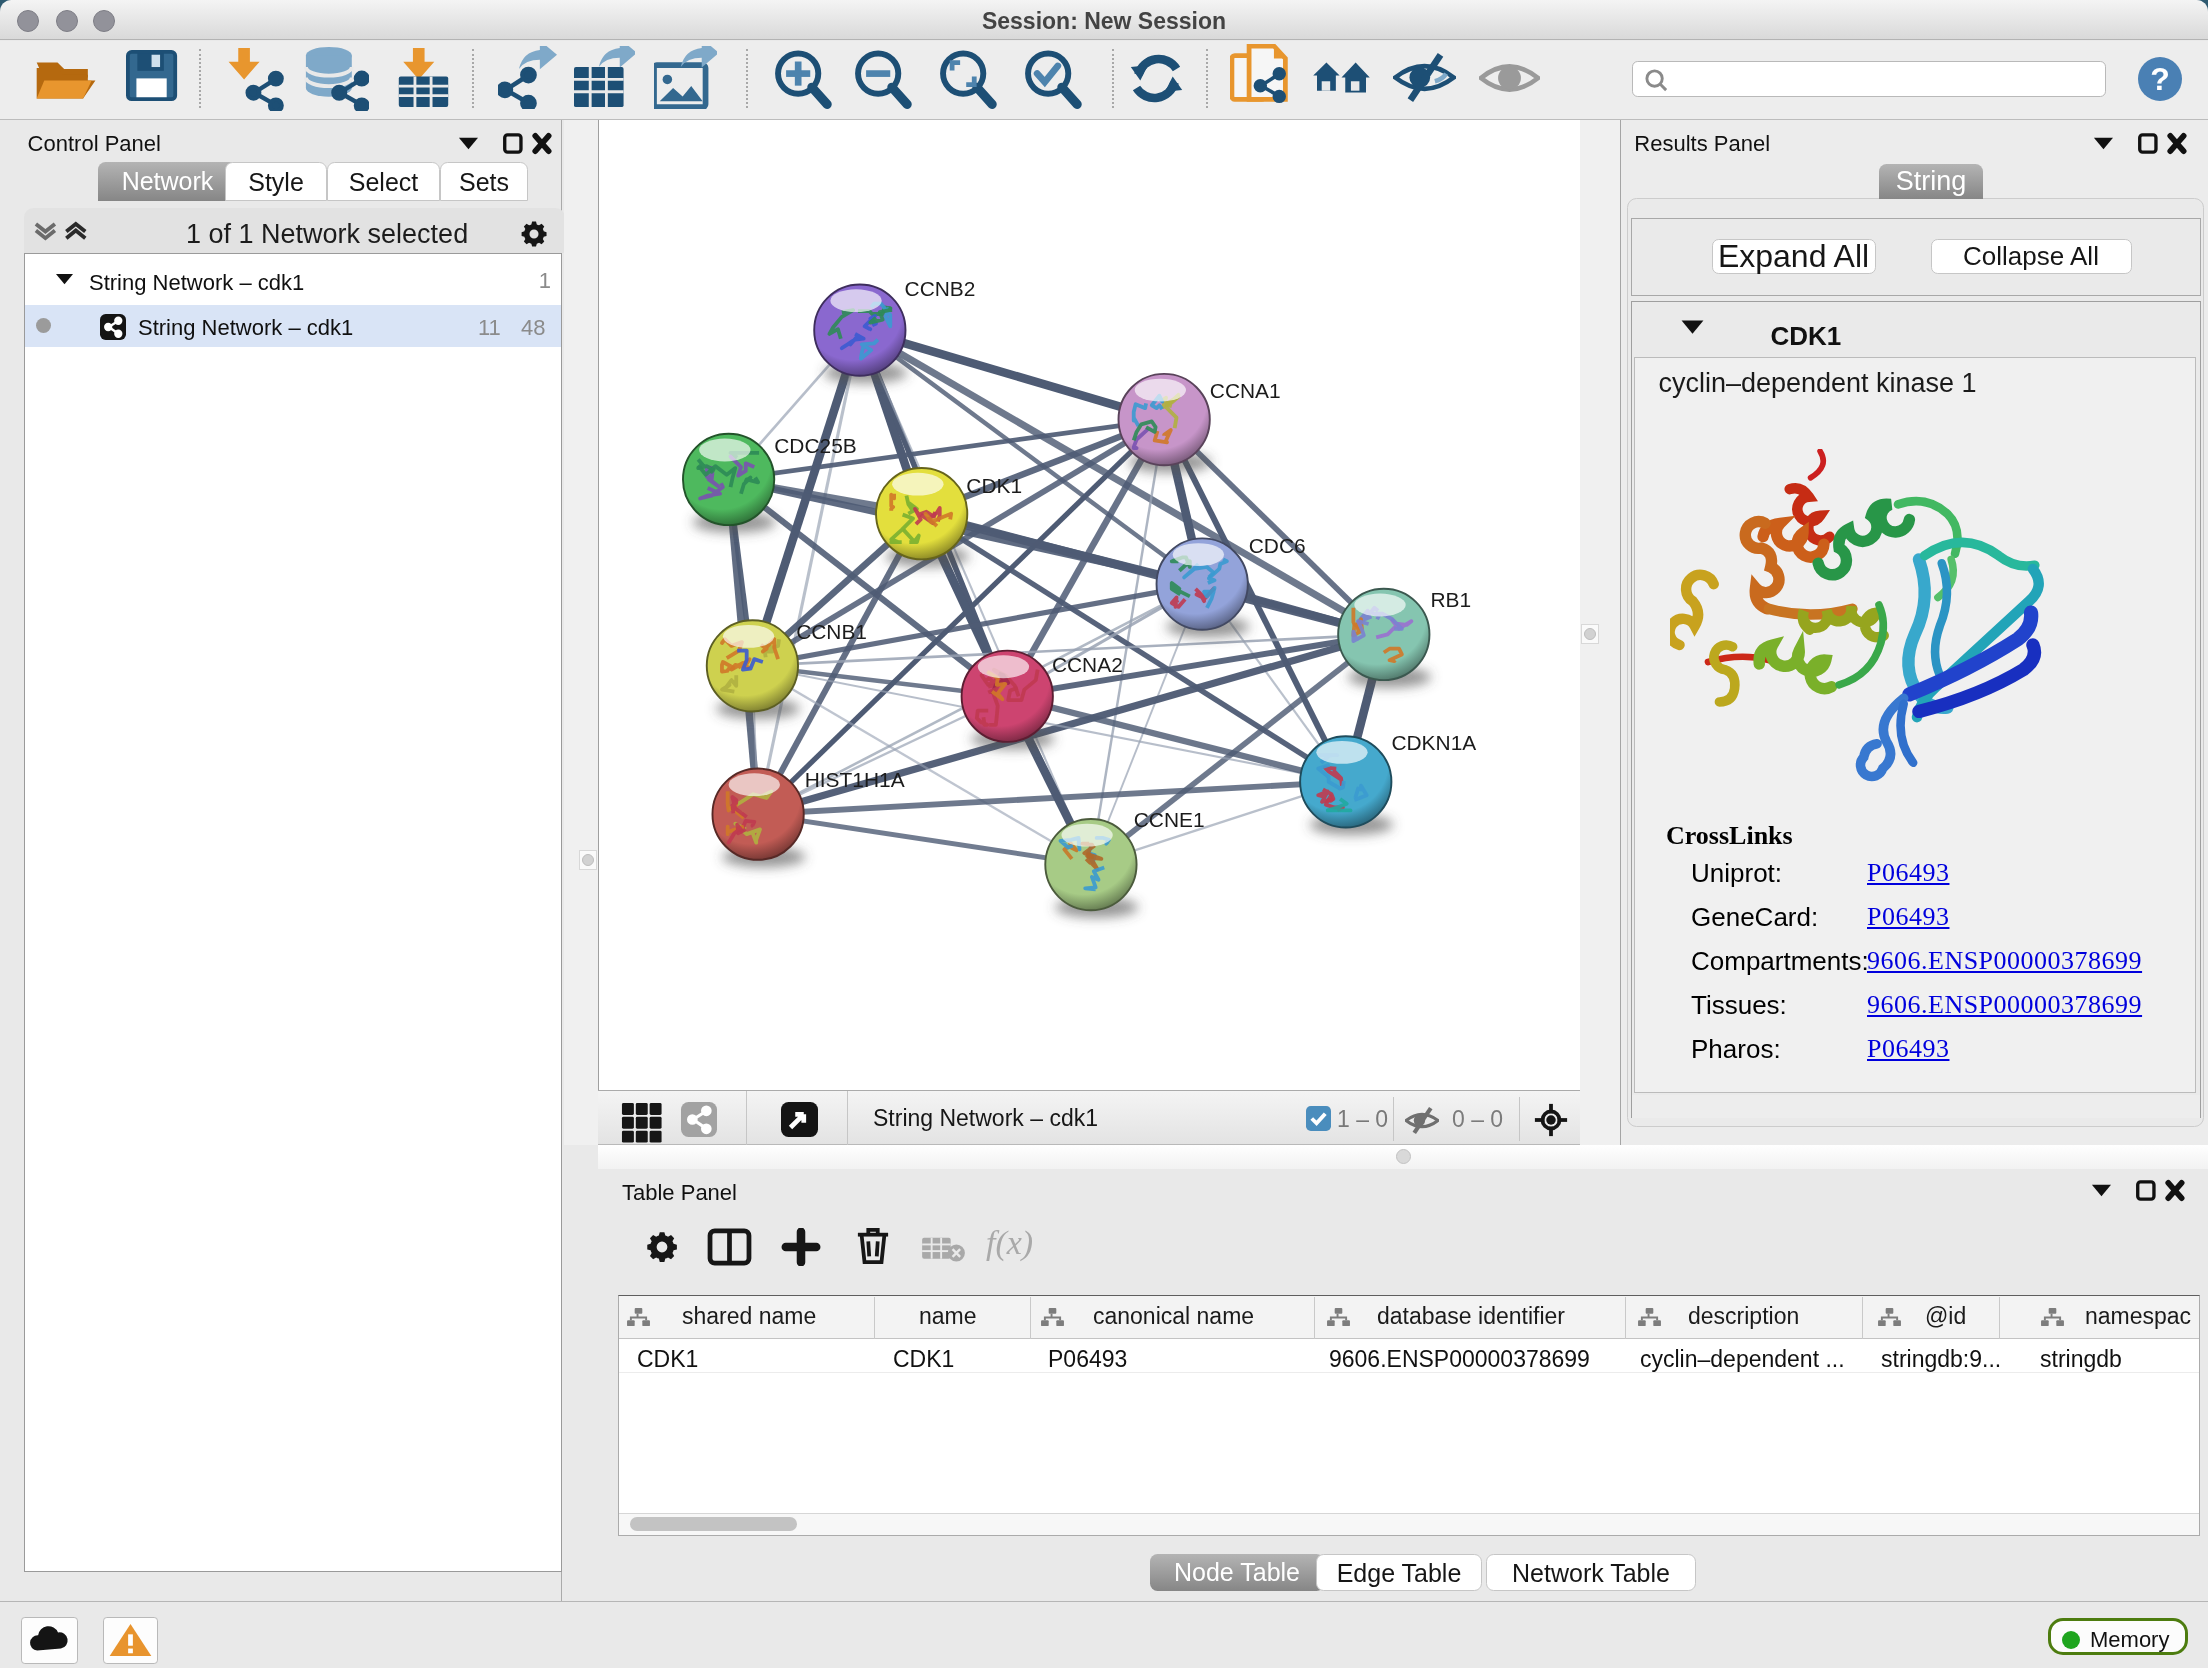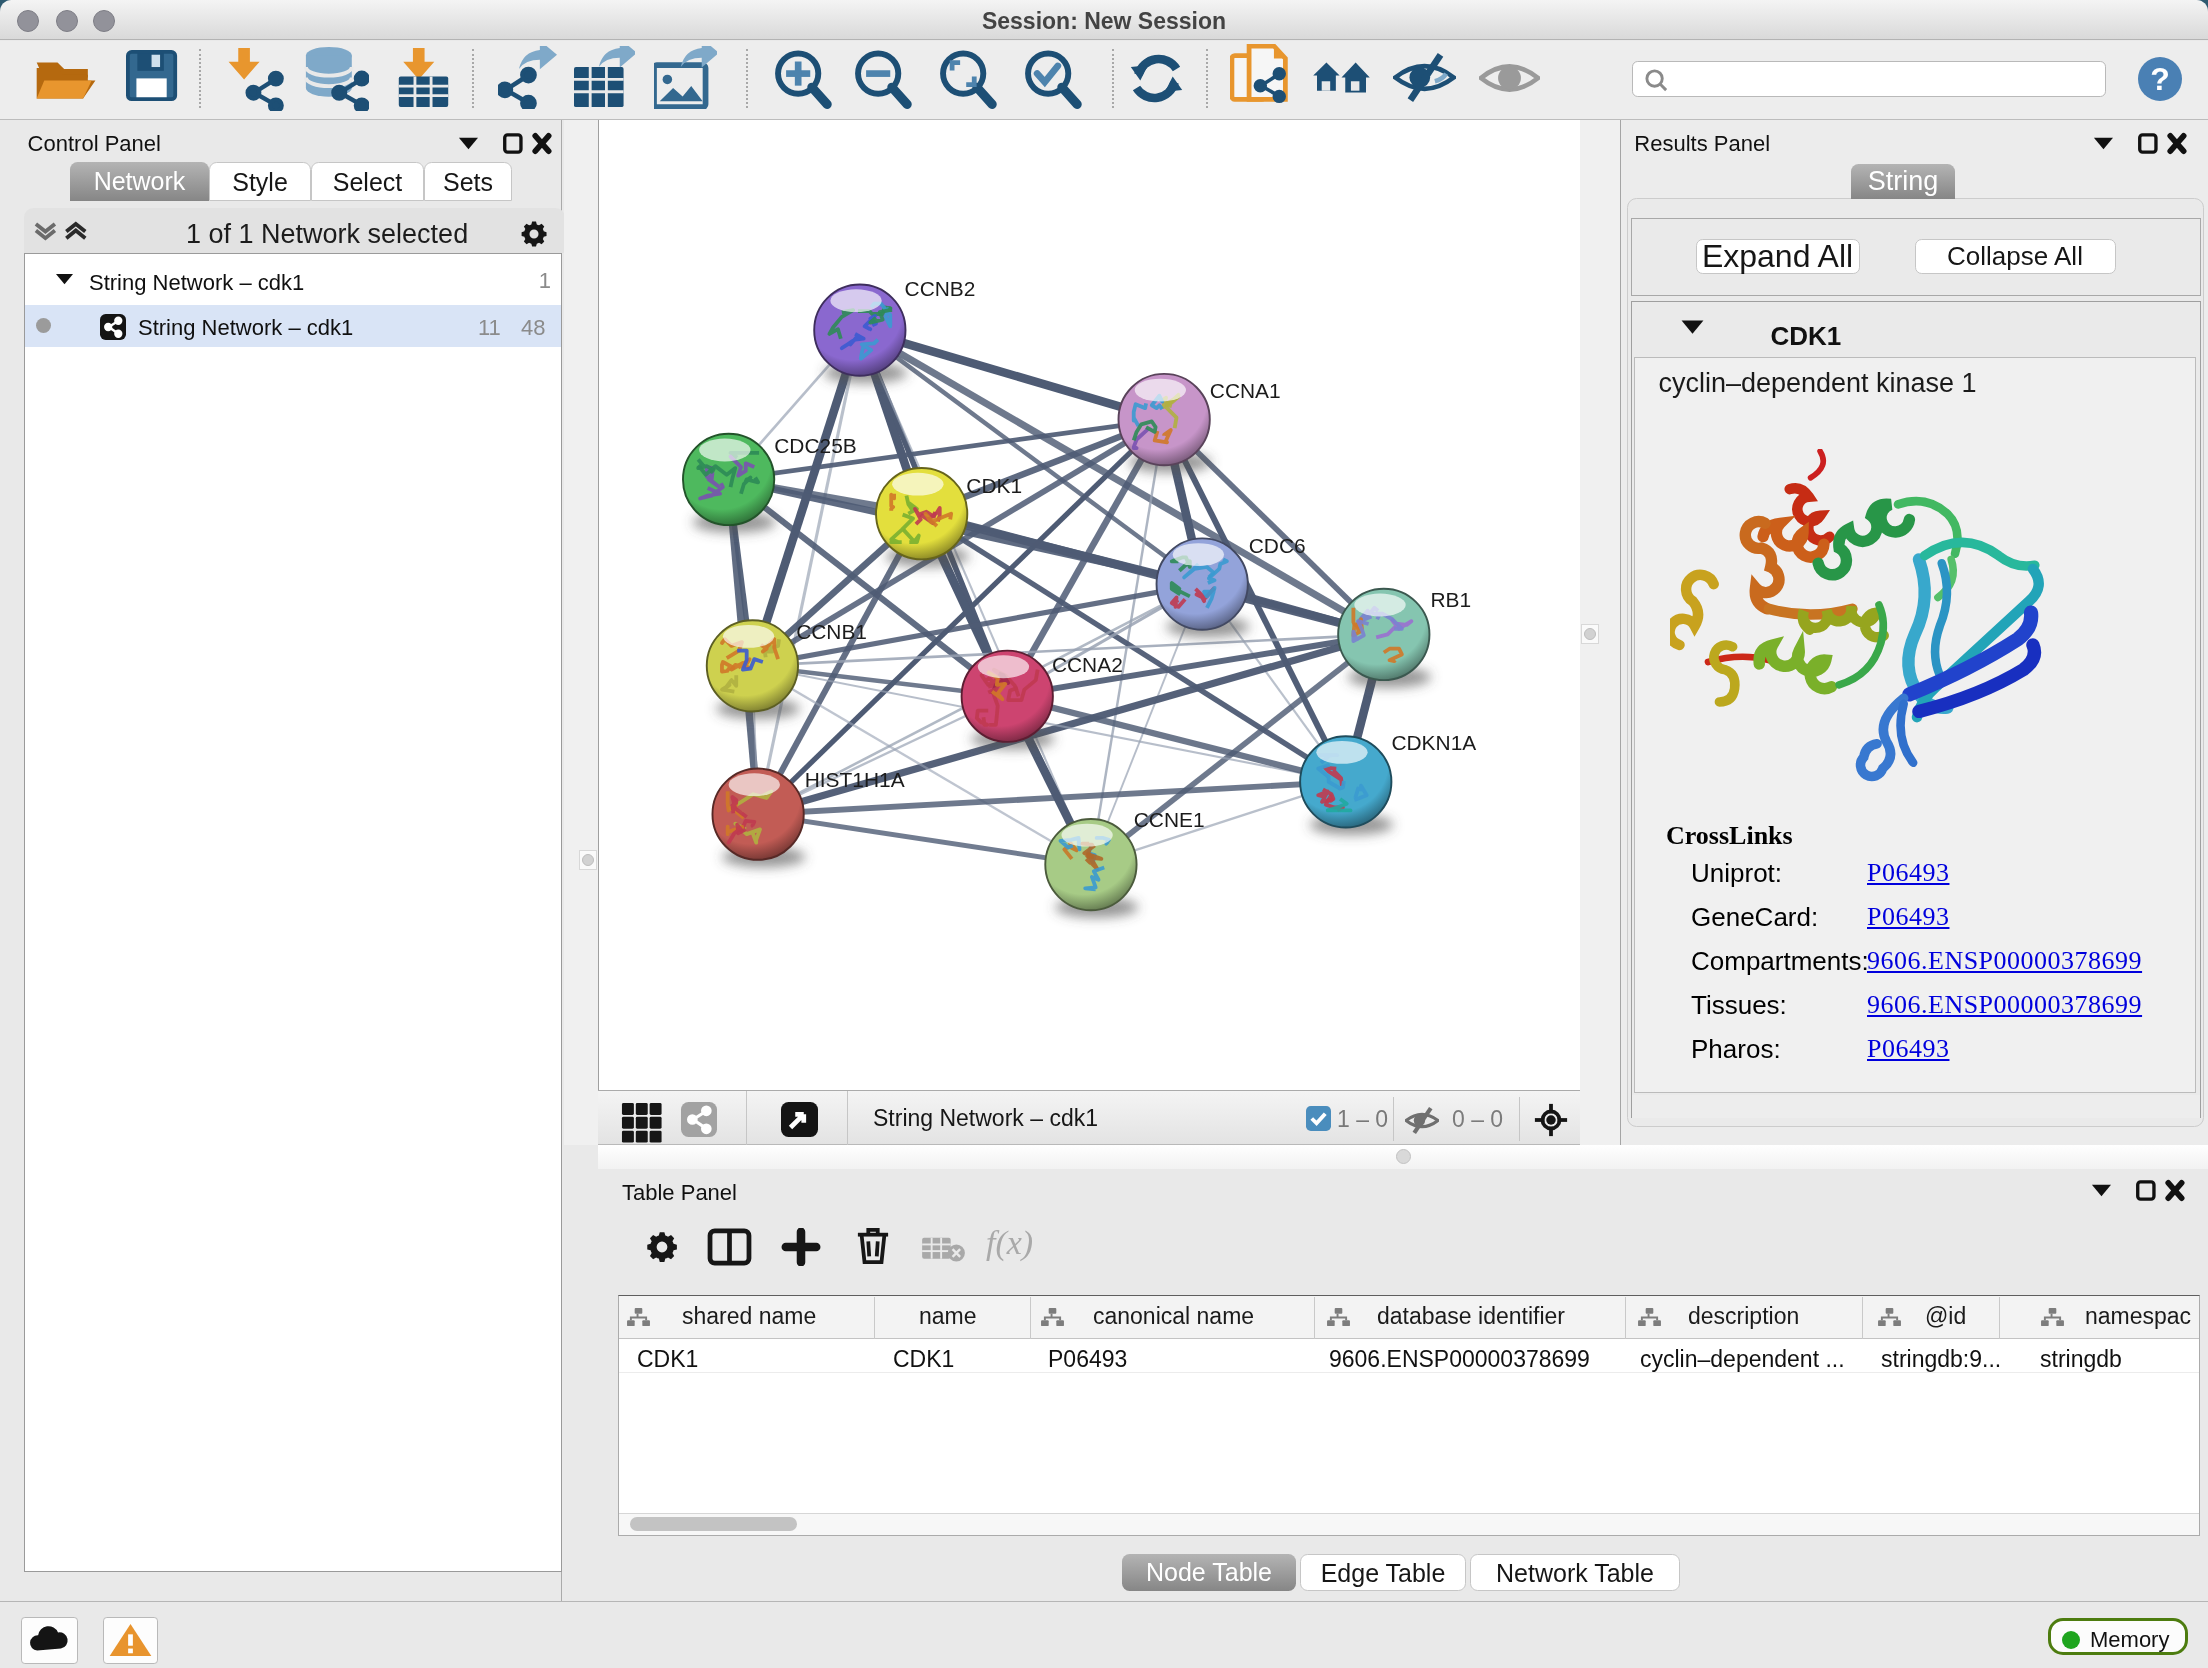--- a/index.html
+++ b/index.html
@@ -1,19 +1,19 @@
 <!DOCTYPE html>
 <html style="font-size:15px"><head><meta charset="utf-8">
 <style>
 * { margin:0; padding:0; box-sizing:border-box; }
 html,body { width:2208px; height:1668px; font-family:"Liberation Sans", sans-serif; background:#e9e9e9; position:relative; overflow:hidden; }
 .abs { position:absolute; }
 .hdr { font-size:22px; color:#111; }
-.graybtn { background:linear-gradient(#b4b4b4,#868686); color:#fff; }
-.whtbtn { background:#fff; color:#161616; border:1px solid #c6c6c6; }
+.graybtn { background:linear-gradient(#b4b4b4,#868686); color:#fff;margin-left:28px; }
+.whtbtn { background:#fff; color:#161616; border:1px solid #c6c6c6;margin-left:16px; }
 </style></head><body>
 
 <div class="abs" style="left:0;top:0;width:21px;height:21px;background:#2e5a70"></div>
 <div class="abs" style="left:2188px;top:0;width:21px;height:21px;background:#2e5a70"></div>
 
 <div class="abs" style="left:0;top:0;width:2208px;height:40px;background:linear-gradient(#f4f4f4,#d9d9d9);border-bottom:1px solid #b3b3b3;border-radius:11.4px 11.4px 0 0">
   <div class="abs" style="left:17px;top:9.5px;width:22px;height:22px;border-radius:50%;background:#92929a;border:1px solid #7e7e86"></div>
   <div class="abs" style="left:56px;top:9.5px;width:22px;height:22px;border-radius:50%;background:#92929a;border:1px solid #7e7e86"></div>
   <div class="abs" style="left:93px;top:9.5px;width:22px;height:22px;border-radius:50%;background:#92929a;border:1px solid #7e7e86"></div>
   <div class="abs" style="left:0;top:7.6px;width:2208px;text-align:center;font-size:23px;font-weight:bold;color:#434343">Session: New Session</div>

